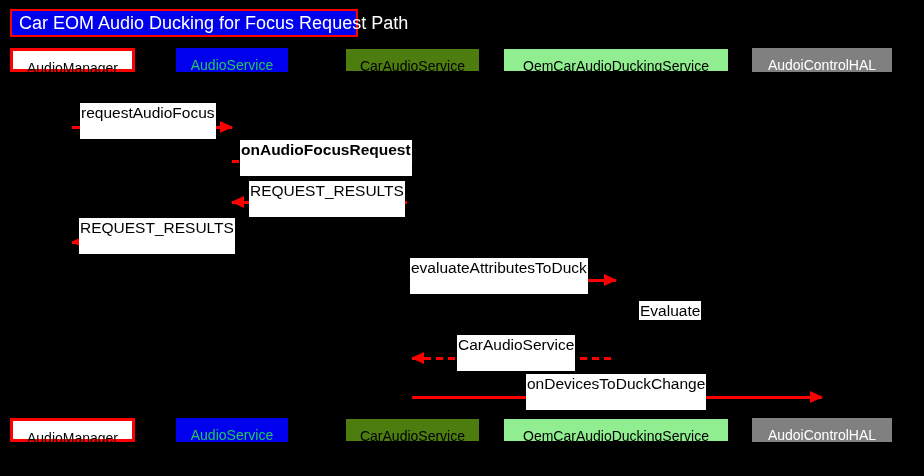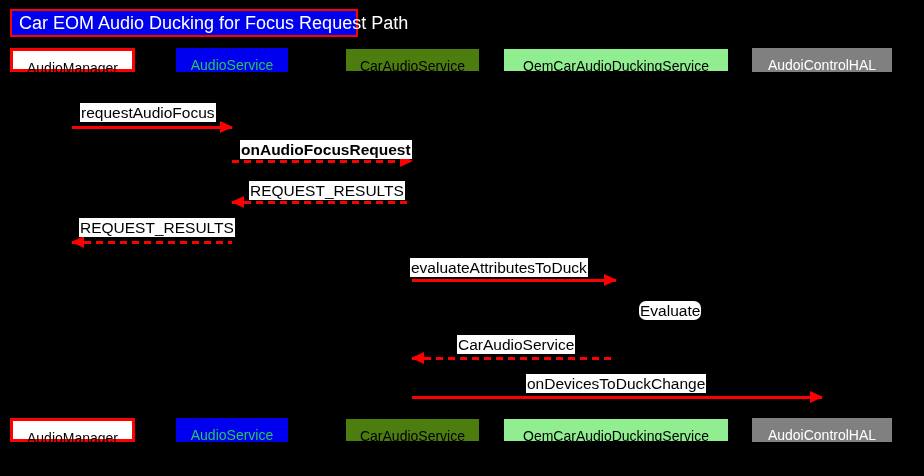--- a/index.html
+++ b/index.html
@@ -124,21 +124,21 @@
   }
 
   .msg-label {
     position: absolute;
     background: #ffffff;
     color: #000000;
     font-size: 15.5px;
     line-height: 19px;
     padding: 0 1px;
     white-space: nowrap;
-    height: 19px;
+    height: 36px;
   }
 
   .note-label {
     position: absolute;
     background: #ffffff;
     color: #000000;
     font-size: 15.5px;
     line-height: 19px;
     padding: 0 1px;
     white-space: nowrap;
@@ -197,21 +197,21 @@
         <div class="head"></div>
       </div>
       <div class="msg-label" style="left: 457px; top: 335px;">CarAudioService</div>
       <div class="msg to-right" style="left: 412px; width: 410px; top: 396px;">
         <div class="line"></div>
         <div class="head"></div>
       </div>
       <div class="msg-label" style="left: 526px; top: 374px;">onDevicesToDuckChange</div>
     </div>
   <div id="notes">
-      <div class="note-label" style="left: 639px; top: 301px; border-radius: 7px;">Evaluate</div>
+      <div class="note-label" style="left: 639px; top: 301px;">Evaluate</div>
     </div>
   <div id="participants-bottom">
       <div class="participant style-white" style="left: 10px; top: 418px; width: 125px;">AudioManager</div>
       <div class="participant style-blue" style="left: 176px; top: 418px; width: 112px;">AudioService</div>
       <div class="participant style-ivory" style="left: 345px; top: 418px; width: 135px;">CarAudioService</div>
       <div class="participant style-green" style="left: 503px; top: 418px; width: 226px;">OemCarAudioDuckingService</div>
       <div class="participant style-gray" style="left: 752px; top: 418px; width: 140px;">AudoiControlHAL</div>
     </div>
 
 </div>

